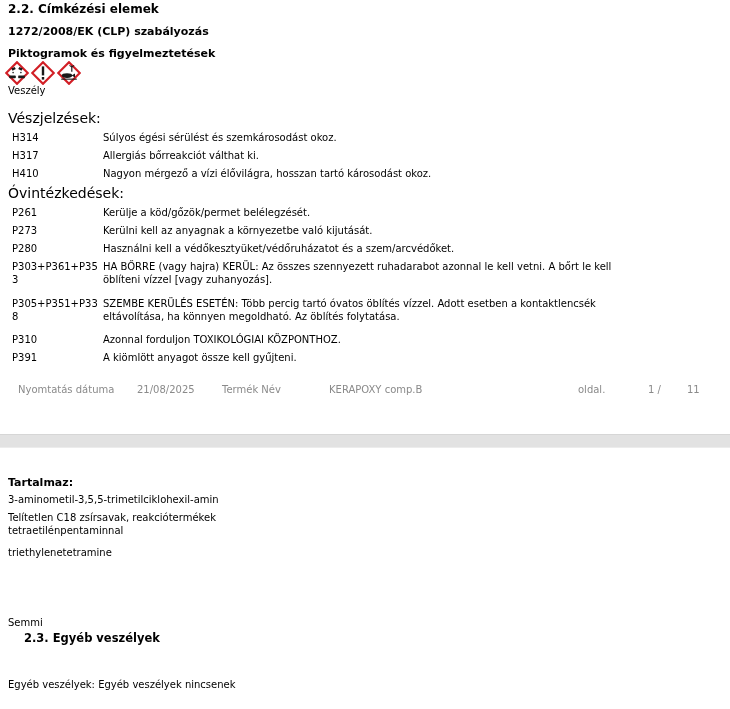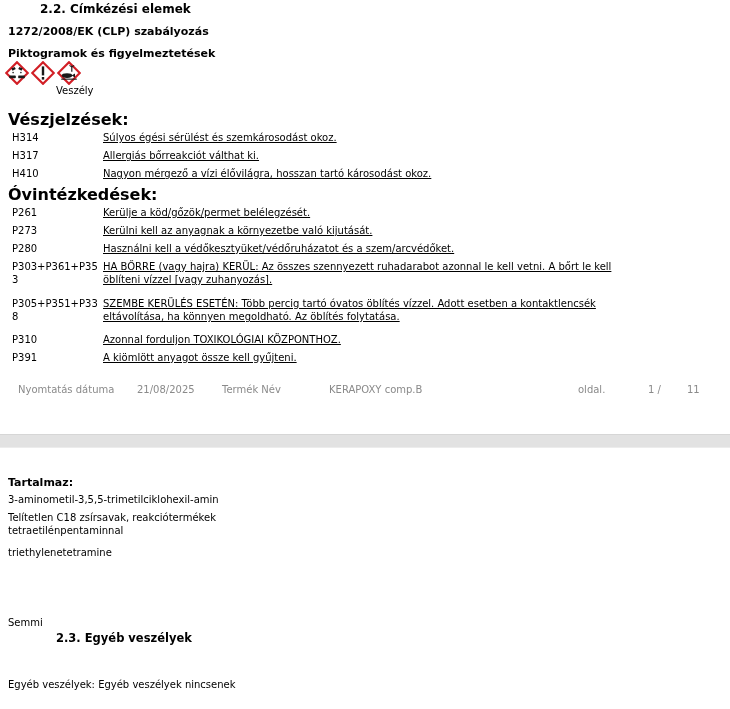--- a/index.html
+++ b/index.html
@@ -3,32 +3,32 @@
 <meta charset="utf-8">
 <style>
   html,body { margin:0; padding:0; background:#ffffff; }
   body {
     width:730px; height:709px; overflow:hidden;
     font-family:"DejaVu Sans", "Liberation Sans", sans-serif;
     color:#000;
   }
   .sheet { position:relative; width:730px; height:709px; background:#fff; }
   .abs { position:absolute; }
-  .t-sec   { font-size:12px;   font-weight:bold;margin-left:32px; }
+  .t-sec   { font-size:12px;   font-weight:bold; }
   .t-h2    { font-size:11px;   font-weight:bold; }
-  .t-h3    { font-size:16px; font-weight:bold; }
+  .t-h3    { font-size:14px; font-weight:normal; }
   .t-body  { font-size:10px;   line-height:13px; }
   .row { position:absolute; left:0; top:0; width:730px; }
   .row .code {
     position:absolute; left:12px; width:92px;
     font-size:10px; line-height:13px; word-break:break-all;
   }
   .row .desc {
     position:absolute; left:103px; width:517px;
-    font-size:10px; line-height:13px;text-decoration:underline;
+    font-size:10px; line-height:13px;
   }
   .picto-row { display:flex; gap:2px; }
   .picto { width:24px; height:24px; display:block; }
   .sep-band {
     position:absolute; left:0; width:730px; height:12px;
     background:#e2e2e2; border-top:1px solid #d6d6d6; border-bottom:1px solid #ececec;
   }
   .footer-item { position:absolute; font-size:10px; color:#8a8a8a; white-space:nowrap; }
   .substance { font-size:10px; line-height:12.5px; max-width:250px; }
 </style>
@@ -61,21 +61,21 @@
     <svg class="picto" viewBox="0 0 24 24">
       <path d="M12 1.2 L22.8 12 L12 22.8 L1.2 12 Z" fill="#ffffff" stroke="#d21f26" stroke-width="2.2"></path>
       <path d="M14.2 4.8 l1.2 0 0 6 -1.2 0 z" fill="#1a1a1a"></path>
       <path d="M14.6 6.4 l-2.4 -1.6 0.6 -0.8 2 1.5 z M15 6.4 l2.4 -1.6 -0.6 -0.8 -2 1.5 z" fill="#1a1a1a"></path>
       <ellipse cx="10" cy="14.6" rx="5.2" ry="2.4" fill="#1a1a1a"></ellipse>
       <path d="M14.6 14.6 l3.4 -2 0 4 z" fill="#1a1a1a"></path>
       <rect x="4.2" y="17.6" width="15.6" height="1.1" fill="#1a1a1a"></rect>
     </svg>
   </div>
 
-  <div class="abs t-body" style="left:8px; top:84px;margin-left:48px;">Veszély</div>
+  <div class="abs t-body" style="left:8px; top:84px;">Veszély</div>
 
   <div class="abs t-h3" style="left:8px; top:110px;">Vészjelzések:</div>
 
   <div class="row" style="top:131px;">
     <span class="code">H314</span>
     <span class="desc">Súlyos égési sérülést és szemkárosodást okoz.</span>
   </div>
   <div class="row" style="top:149px;">
     <span class="code">H317</span>
     <span class="desc">Allergiás bőrreakciót válthat ki.</span>

